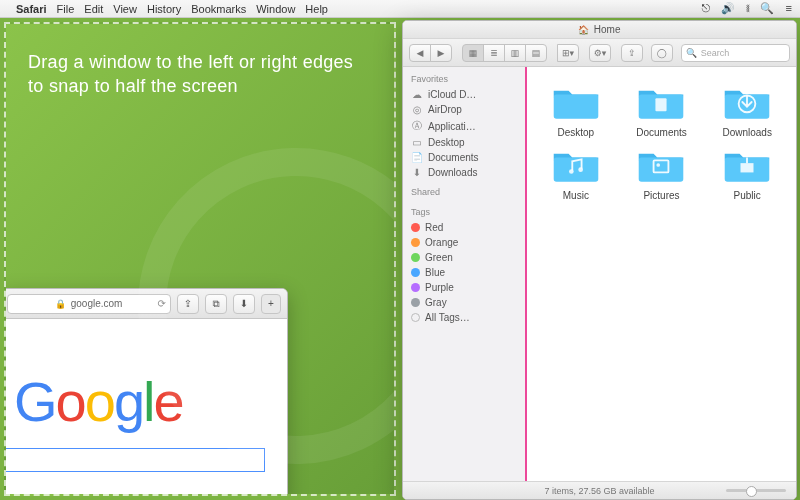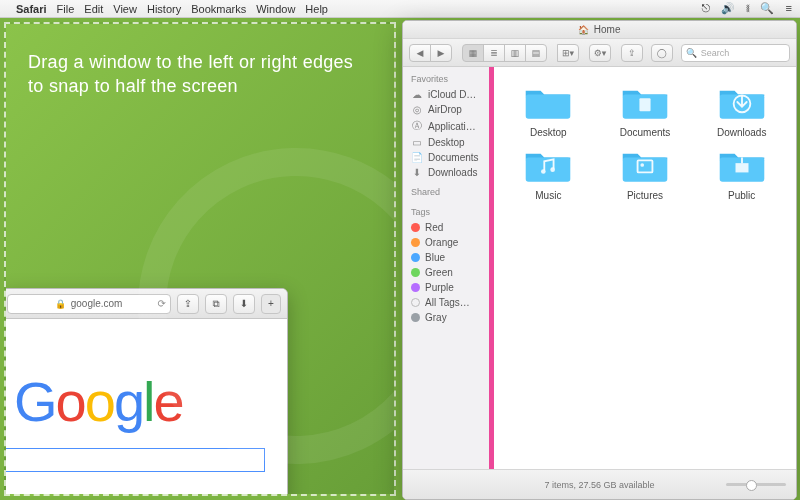--- a/index.html
+++ b/index.html
@@ -40,33 +40,33 @@
 .seg { display: flex; }
 .seg .navbtn { border-radius: 0; margin-left: -1px; }
 .seg .navbtn:first-child { border-radius: 4px 0 0 4px; margin-left: 0; }
 .seg .navbtn:last-child { border-radius: 0 4px 4px 0; }
 .seg .active { background: #d8d8d8; }
 .f-toolbar .gap { flex: 1; }
 .searchbox { width: 110px; height: 18px; border: 1px solid #c6c6c6; border-radius: 4px; background: #fff; font-size: 9px; color: #aaa; display: flex; align-items: center; padding: 0 5px; }
 .searchbox .mag { margin-right: 3px; font-size: 9px; }
 
 .f-body { flex: 1; display: flex; min-height: 0; }
-.sidebar { width: 91px; background: #f2f1f3; border-right: 5px solid #ec4899; font-size: 10px; color: #555; overflow: hidden; }
+.sidebar { width: 124px; background: #f2f1f3; border-right: 2px solid #ec4899; font-size: 10px; color: #555; overflow: hidden; }
 .sb-head { font-size: 9px; color: #8a8a8a; padding: 7px 8px 3px; text-transform: none; }
 .sb-item { display: flex; align-items: center; padding: 2px 8px; gap: 5px; cursor: default; }
 .sb-item .ic { width: 12px; text-align: center; color: #888; font-size: 10px; }
 .tagdot { width: 9px; height: 9px; border-radius: 50%; display: inline-block; }
 
 .content { flex: 1; background: #fff; padding: 14px 8px; overflow: auto; }
 .grid { display: grid; grid-template-columns: repeat(3, 1fr); gap: 6px 4px; }
 .folder { display: flex; flex-direction: column; align-items: center; font-size: 10px; color: #444; cursor: default; }
 .folder svg { width: 52px; height: 42px; }
 .folder .lbl { margin-top: 4px; }
 
-.f-status { height: 30px; background: linear-gradient(#f3f3f3,#e4e4e4); border-top: 1px solid #d6d6d6; font-size: 9px; color: #777; display: flex; align-items: center; justify-content: center; position: relative; }
+.f-status { height: 18px; background: linear-gradient(#f3f3f3,#e4e4e4); border-top: 1px solid #d6d6d6; font-size: 9px; color: #777; display: flex; align-items: center; justify-content: center; position: relative; }
 .slider { position: absolute; right: 10px; width: 60px; height: 3px; background: #c9c9c9; border-radius: 2px; }
 .slider::after { content:""; position:absolute; left: 20px; top: -3px; width: 9px; height: 9px; background: #fff; border:1px solid #aaa; border-radius: 50%; }
 
 
 .folder-icon { fill:#5ac8fa; }
 .folder-tab { fill:#43b6ee; }
 .folder-glyph { fill: rgba(255,255,255,0.85); }
 </style>
 </head>
 <body>
@@ -177,38 +177,38 @@
       <div class="sb-head">Tags</div>
       <div class="sb-item">
           <span class="tagdot" style="background:#ff5b50"></span>
           <span>Red</span>
         </div>
       <div class="sb-item">
           <span class="tagdot" style="background:#ff9a3c"></span>
           <span>Orange</span>
         </div>
       <div class="sb-item">
+          <span class="tagdot" style="background:#6ed65e"></span>
+          <span>Green</span>
+        </div>
+      <div class="sb-item">
           <span class="tagdot" style="background:#4aa7ff"></span>
           <span>Blue</span>
         </div>
       <div class="sb-item">
-          <span class="tagdot" style="background:#6ed65e"></span>
-          <span>Green</span>
-        </div>
-      <div class="sb-item">
           <span class="tagdot" style="background:#b56dff"></span>
           <span>Purple</span>
         </div>
       <div class="sb-item">
+          <span class="tagdot" style="background:#9aa0a6"></span>
+          <span>Gray</span>
+        </div>
+      <div class="sb-item">
           <span class="tagdot" style="background:transparent;border:1px solid #bbb"></span>
           <span>All Tags…</span>
-        </div>
-      <div class="sb-item">
-          <span class="tagdot" style="background:#9aa0a6"></span>
-          <span>Gray</span>
         </div>
     </div>
 
     <div class="content">
       <div class="grid" id="folder-grid">
           <div class="folder">
             <svg viewBox="0 0 56 44">
               <path class="folder-tab" d="M4 10 h16 l4 4 h28 v2 H4 z"></path>
               <rect class="folder-icon" x="4" y="14" width="48" height="26" rx="3"></rect>
             </svg>

